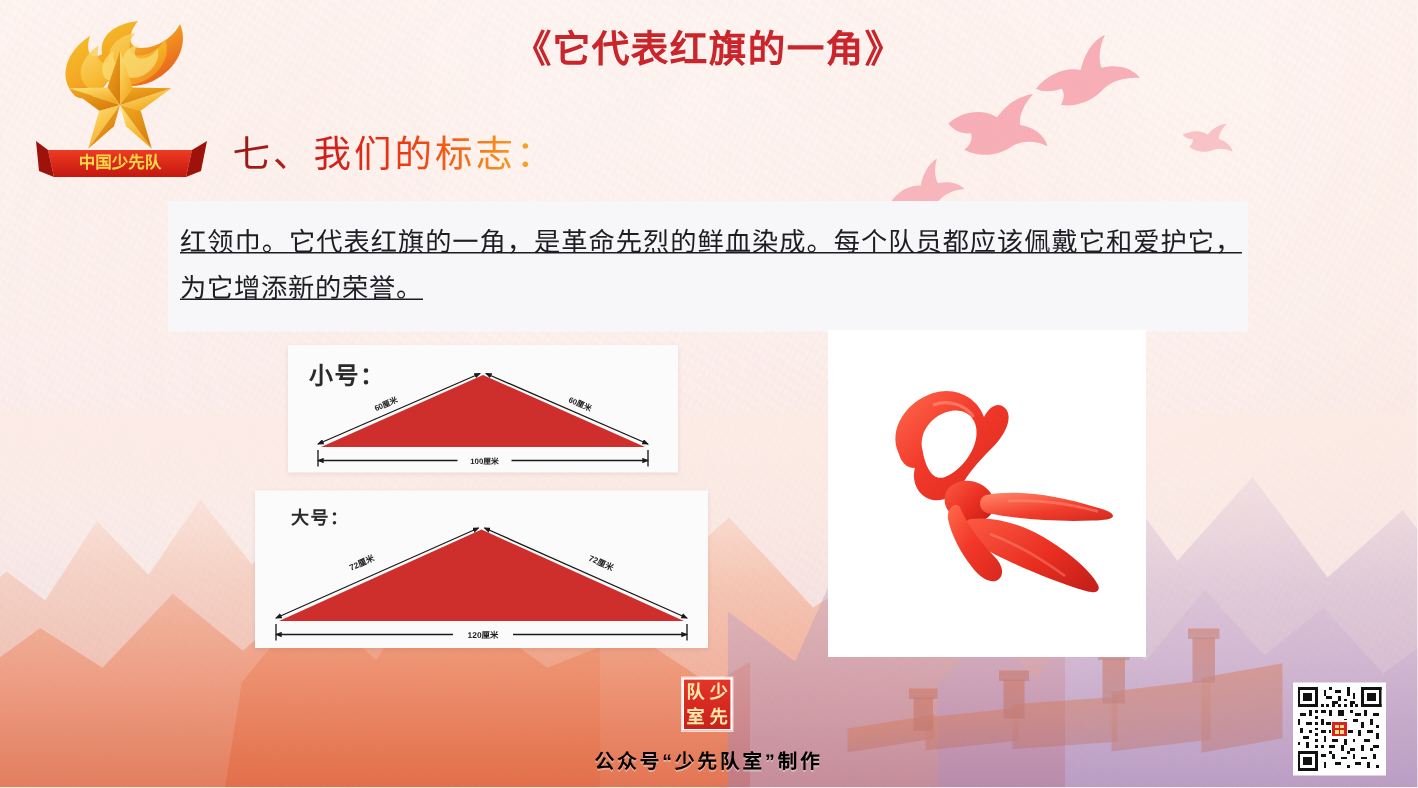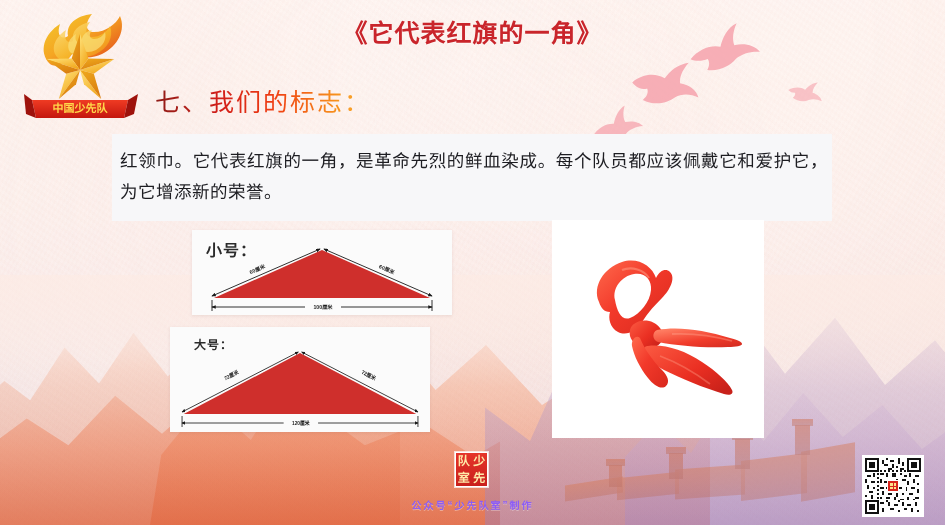--- a/index.html
+++ b/index.html
@@ -194,30 +194,31 @@
     background: #f7f7f9;
     box-sizing: border-box;
   }
   .body-panel p {
     margin: 0;
     font-size: 17.5px;
     line-height: 1.75;
     color: #1d1d22;
     letter-spacing: .5px;
     text-align: justify;
+    text-decoration: underline;
   }
 
   
   .diagram-card {
     position: absolute;
     background: #fbfbfb;
     box-shadow: 0 1px 3px rgba(120,80,70,.12);
   }
   .diagram-small { left: 192px; top: 230px;  width: 260px; height: 85px; }
-  .diagram-large { left: 170px; top: 327px;  width: 260px; height: 105px; }
+  .diagram-large { left: 170px; top: 327px;  width: 302px; height: 105px; }
   .diagram-card .dg-label {
     position: absolute;
     left: 14px;
     top: 7px;
     font-size: 16px;
     font-weight: bold;
     color: #2b2b2b;
     letter-spacing: 1px;
   }
   .diagram-large .dg-label { font-size: 12px; left: 24px; top: 8px; }
@@ -261,23 +262,23 @@
     font-weight: bold;
     color: #ffe9a8;
     line-height: 1;
     font-family: "Liberation Sans", "DejaVu Sans", sans-serif;
   }
   .footer-credit {
     position: absolute;
     left: 0; right: 0;
     top: 497px;
     text-align: center;
-    font-size: 10px;
+    font-size: 13px;
     font-weight: bold;
-    color: #8b5cf6;
+    color: #000000;
     letter-spacing: 2px;
     text-shadow: 0 1px 0 rgba(255,255,255,.35);
   }
 
   
   .qr-code {
     position: absolute;
     left: 862px;
     top: 455px;
     width: 62px;

